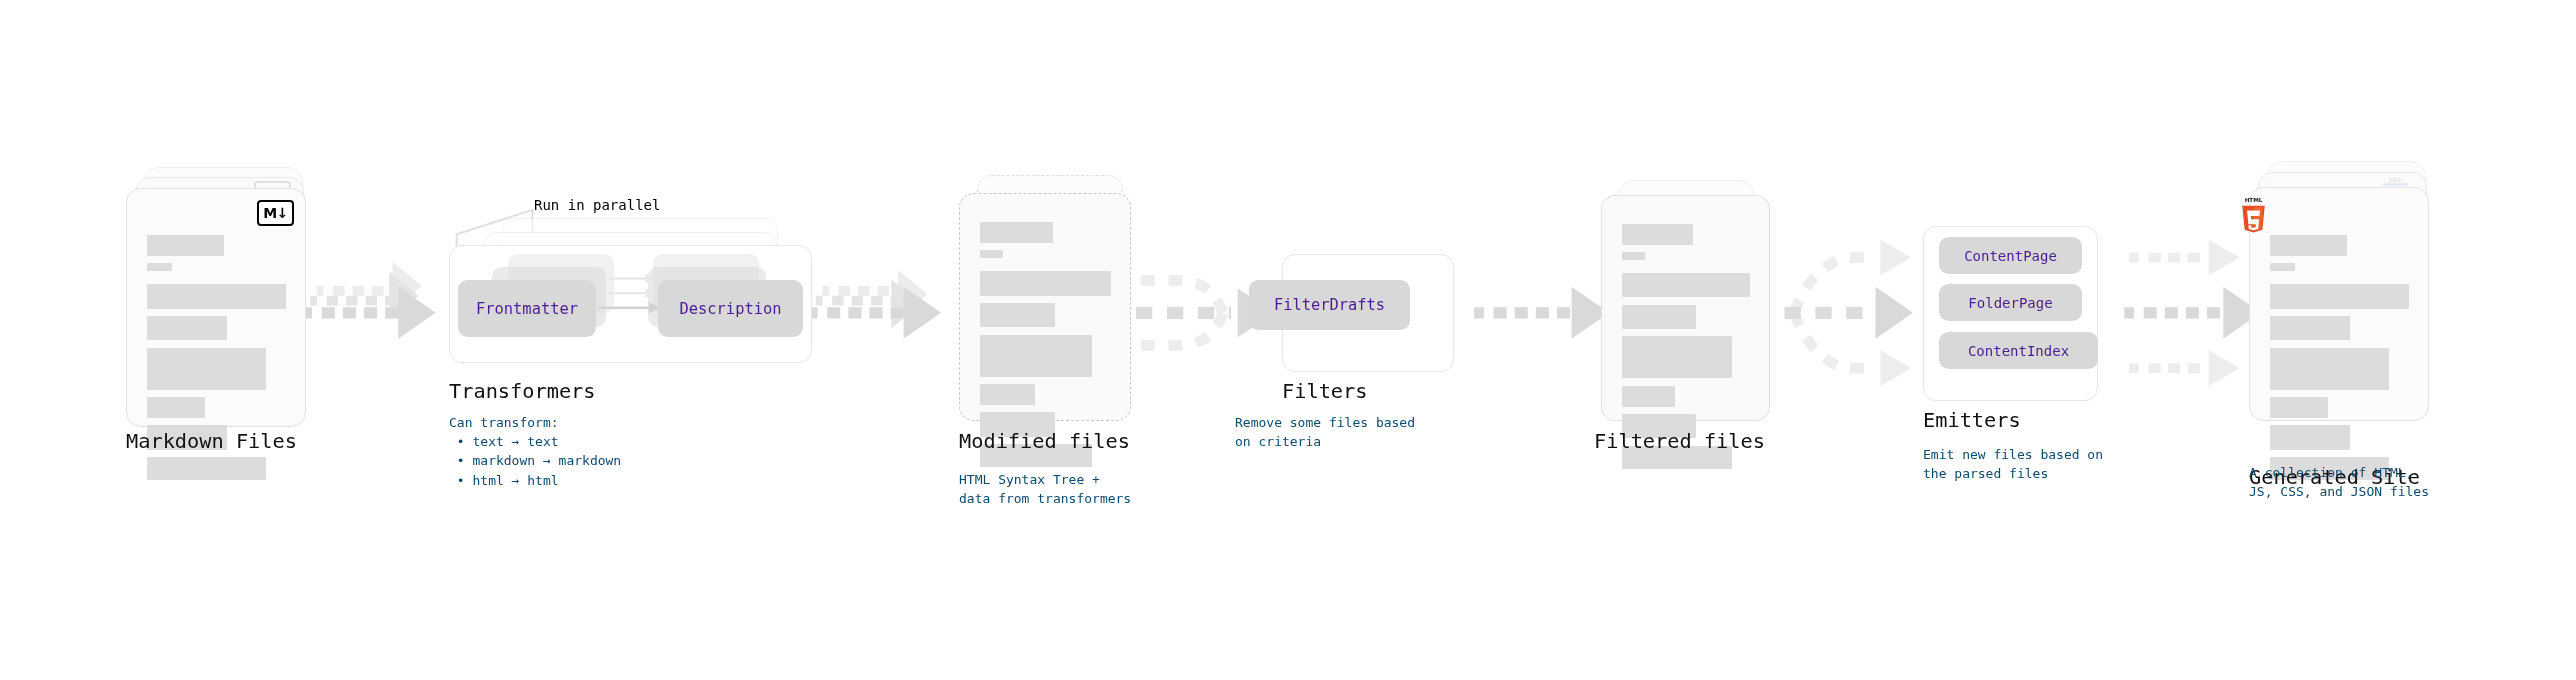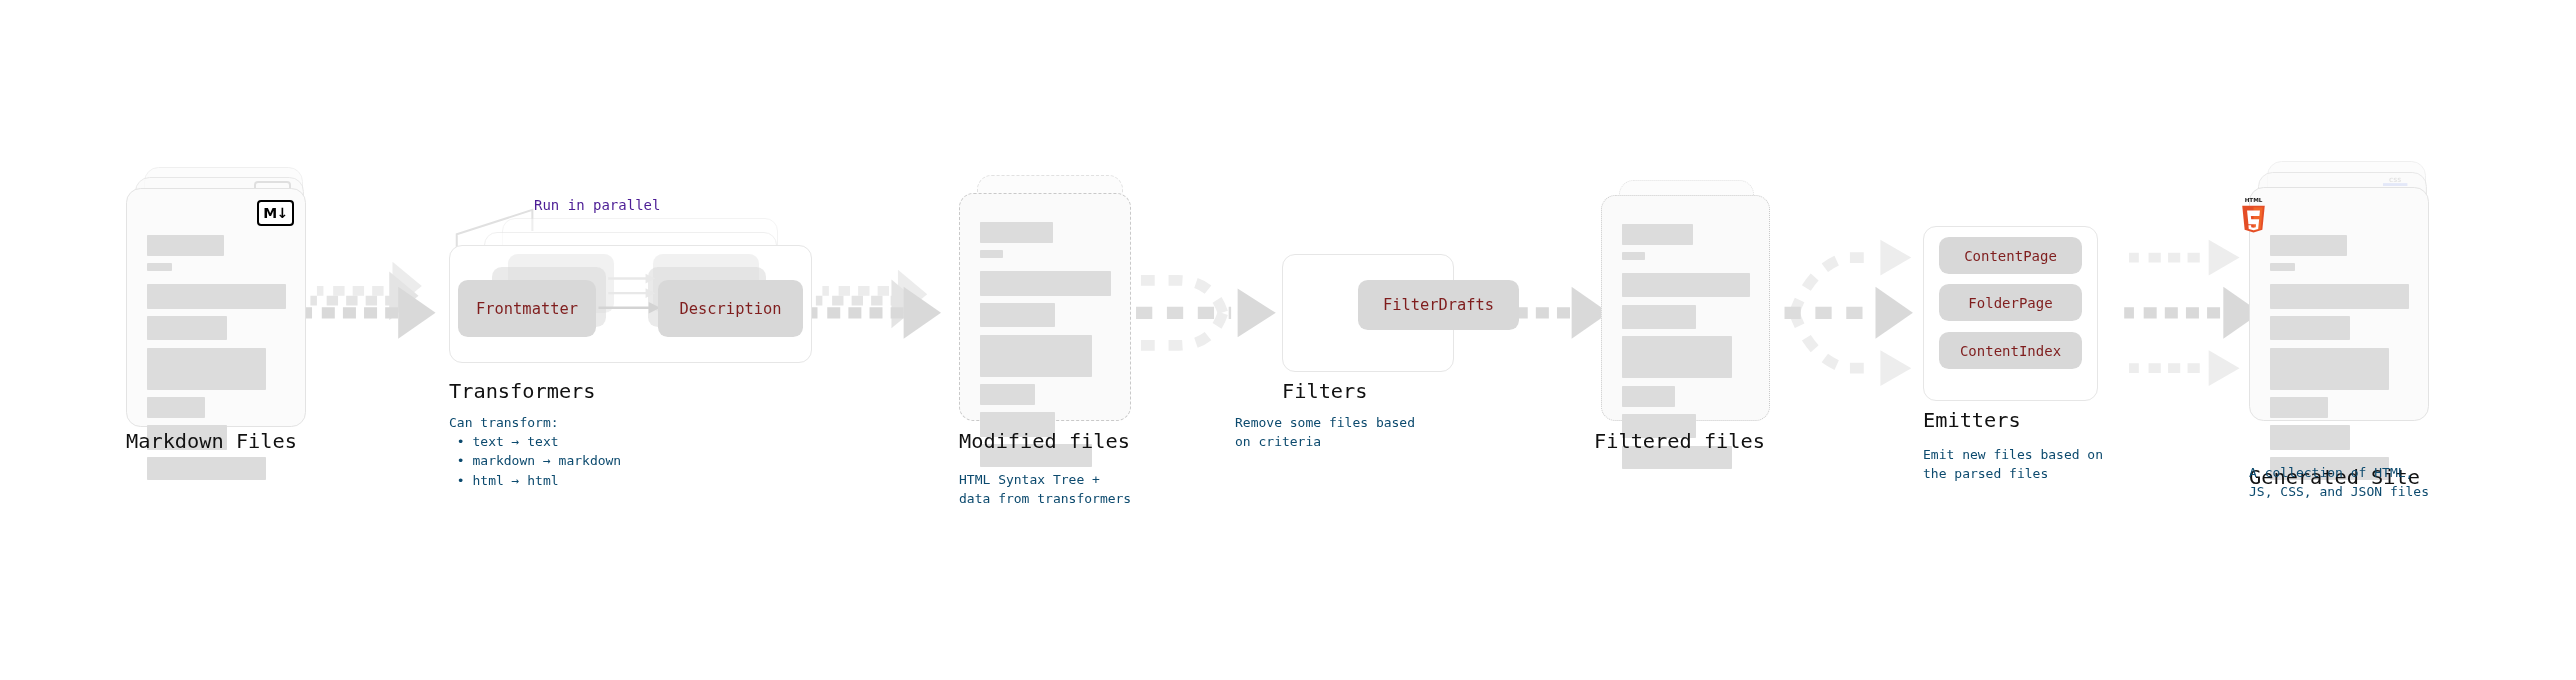--- a/index.html
+++ b/index.html
@@ -90,21 +90,21 @@
   }
   .chip {
     position: absolute;
     box-sizing: border-box;
     background: #d8d8d8;
     border-radius: 9.8px;
     display: flex;
     align-items: center;
     justify-content: center;
     font-size: 15.4px;
-    color: #7f1d1d;
+    color: #4c1d95;
     white-space: nowrap;
   }
 
   
   .title {
     position: absolute;
     font-size: 20.3px;
     color: #111;
     white-space: nowrap;
     letter-spacing: 0px;
@@ -112,21 +112,21 @@
   .caption {
     position: absolute;
     font-size: 13px;
     line-height: 1.48;
     color: #0c4a6e;
     white-space: pre;
   }
   .ghost-label {
     position: absolute;
     font-size: 14px;
-    color: #4c1d95;
+    color: #000000;
     white-space: nowrap;
   }
 
   svg { display: block; overflow: visible; }
   .arrow-layer { position: absolute; left: 0; top: 0; pointer-events: none; }
 </style>
 </head>
 <body>
 
 <div id="canvas">
@@ -287,21 +287,21 @@
         </div>
       </div>
     </div>
     <div class="title" style="left:959px;top:429px;text-align:center;">Modified files</div>
     <div class="caption" style="left:959px;top:470px;">HTML Syntax Tree +
 data from transformers</div>
   </div>
 
   <div class="stage" style="left:0;top:0;">
     <div class="groupbox" style="left:1282px;top:254px;width:172px;height:118px;"></div>
-    <div class="chip" style="left:1358px;top:280px;width:161px;height:50px;">FilterDrafts</div>
+    <div class="chip" style="left:1249px;top:280px;width:161px;height:50px;">FilterDrafts</div>
     <div class="title" style="left:1282px;top:379px;">Filters</div>
     <div class="caption" style="left:1235px;top:413px;">Remove some files based
 on criteria</div>
   </div>
 
   <div class="stage" style="left:0;top:0;">
     <div class="doc-stack" style="left:1601px;top:180px;width:179px;height:244px;">
       <div class="doc dotted doc-back2" style="left:18px;top:0;width:135px;height:41px;"></div>
       <div class="doc dotted" style="left:0;top:14.6px;width:169px;height:226px;">
         <div class="bars" style="top:28px;">
@@ -316,21 +316,21 @@
         </div>
       </div>
     </div>
     <div class="title" style="left:1594px;top:429px;">Filtered files</div>
   </div>
 
   <div class="stage" style="left:0;top:0;">
     <div class="groupbox" style="left:1923px;top:226px;width:175px;height:175px;"></div>
     <div class="chip" style="left:1939px;top:237px;width:143px;height:37px;font-size:14px;">ContentPage</div>
     <div class="chip" style="left:1939px;top:284px;width:143px;height:37px;font-size:14px;">FolderPage</div>
-    <div class="chip" style="left:1939px;top:332px;width:143px;height:37px;font-size:14px;">ContentIndex</div>
+    <div class="chip" style="left:1939px;top:332px;width:159px;height:37px;font-size:14px;">ContentIndex</div>
     <div class="title" style="left:1923px;top:408px;">Emitters</div>
     <div class="caption" style="left:1923px;top:445px;">Emit new files based on
 the parsed files</div>
   </div>
 
   <div class="stage" style="left:0;top:0;">
     <div class="doc-stack" style="left:2249px;top:161px;width:187px;height:260px;">
 
       <div class="doc doc-back2" style="left:18px;top:0;width:159px;height:46px;">
         <div class="badge" style="right:18px;top:13px;">

